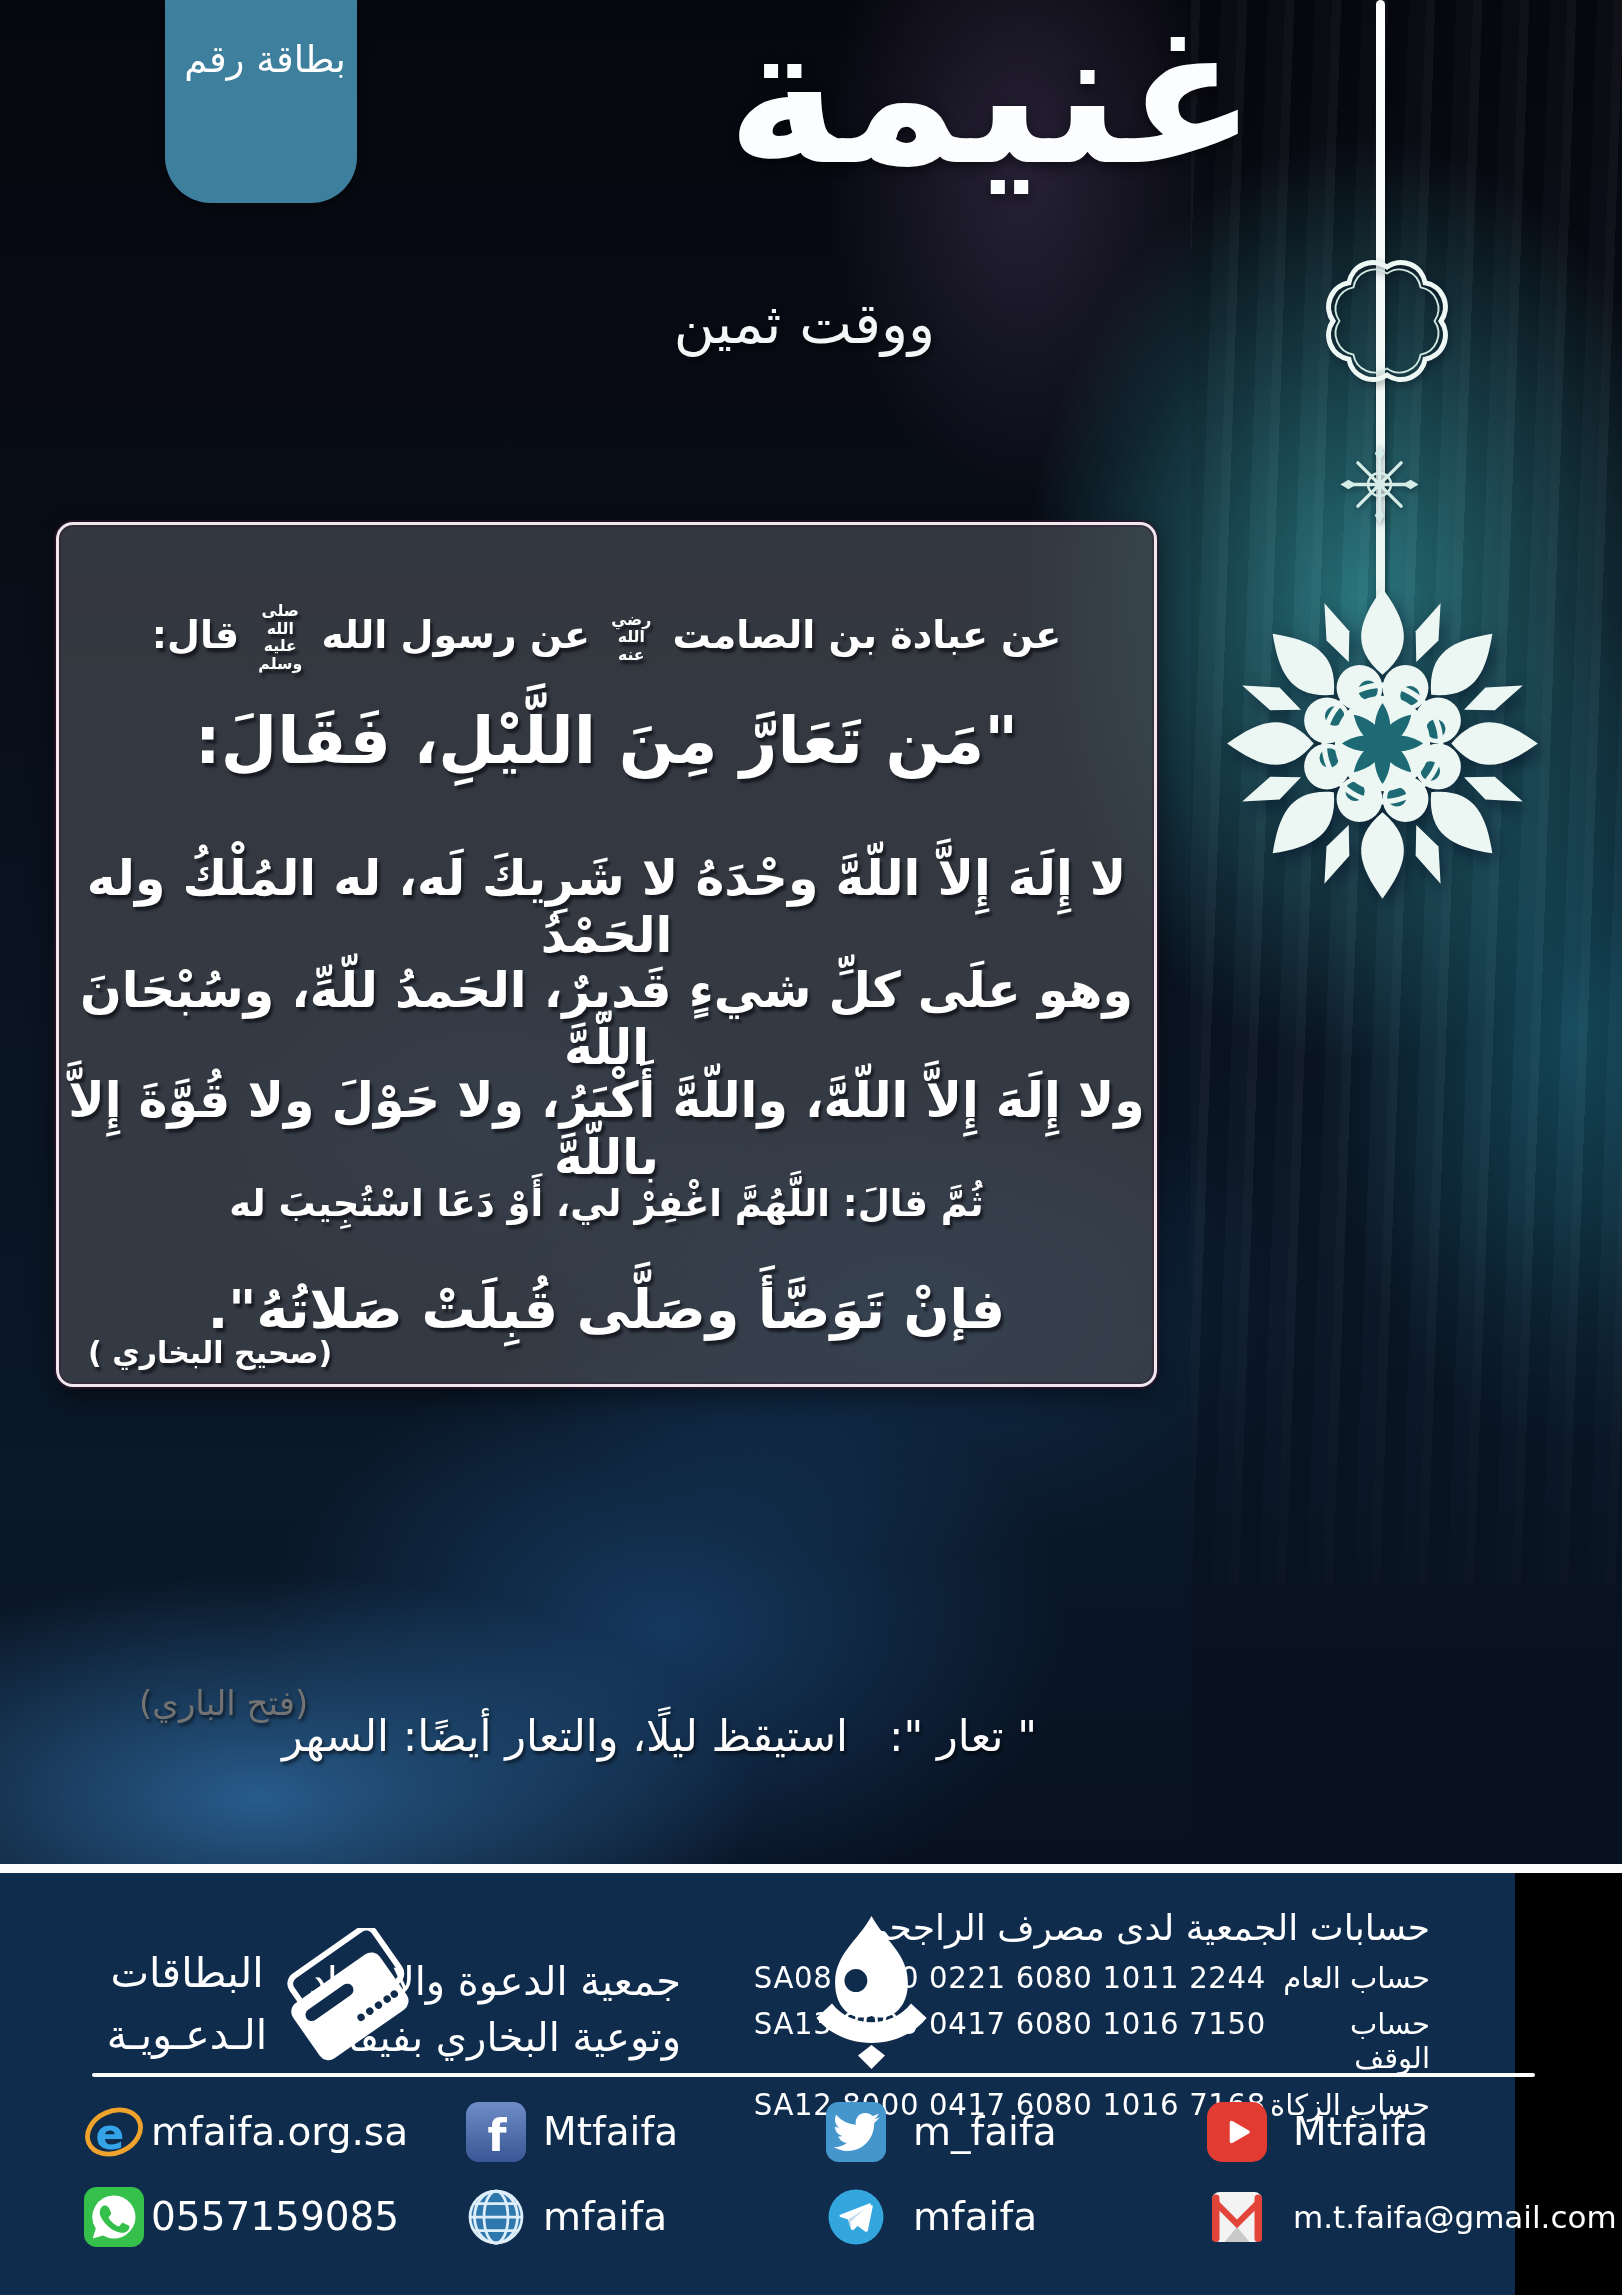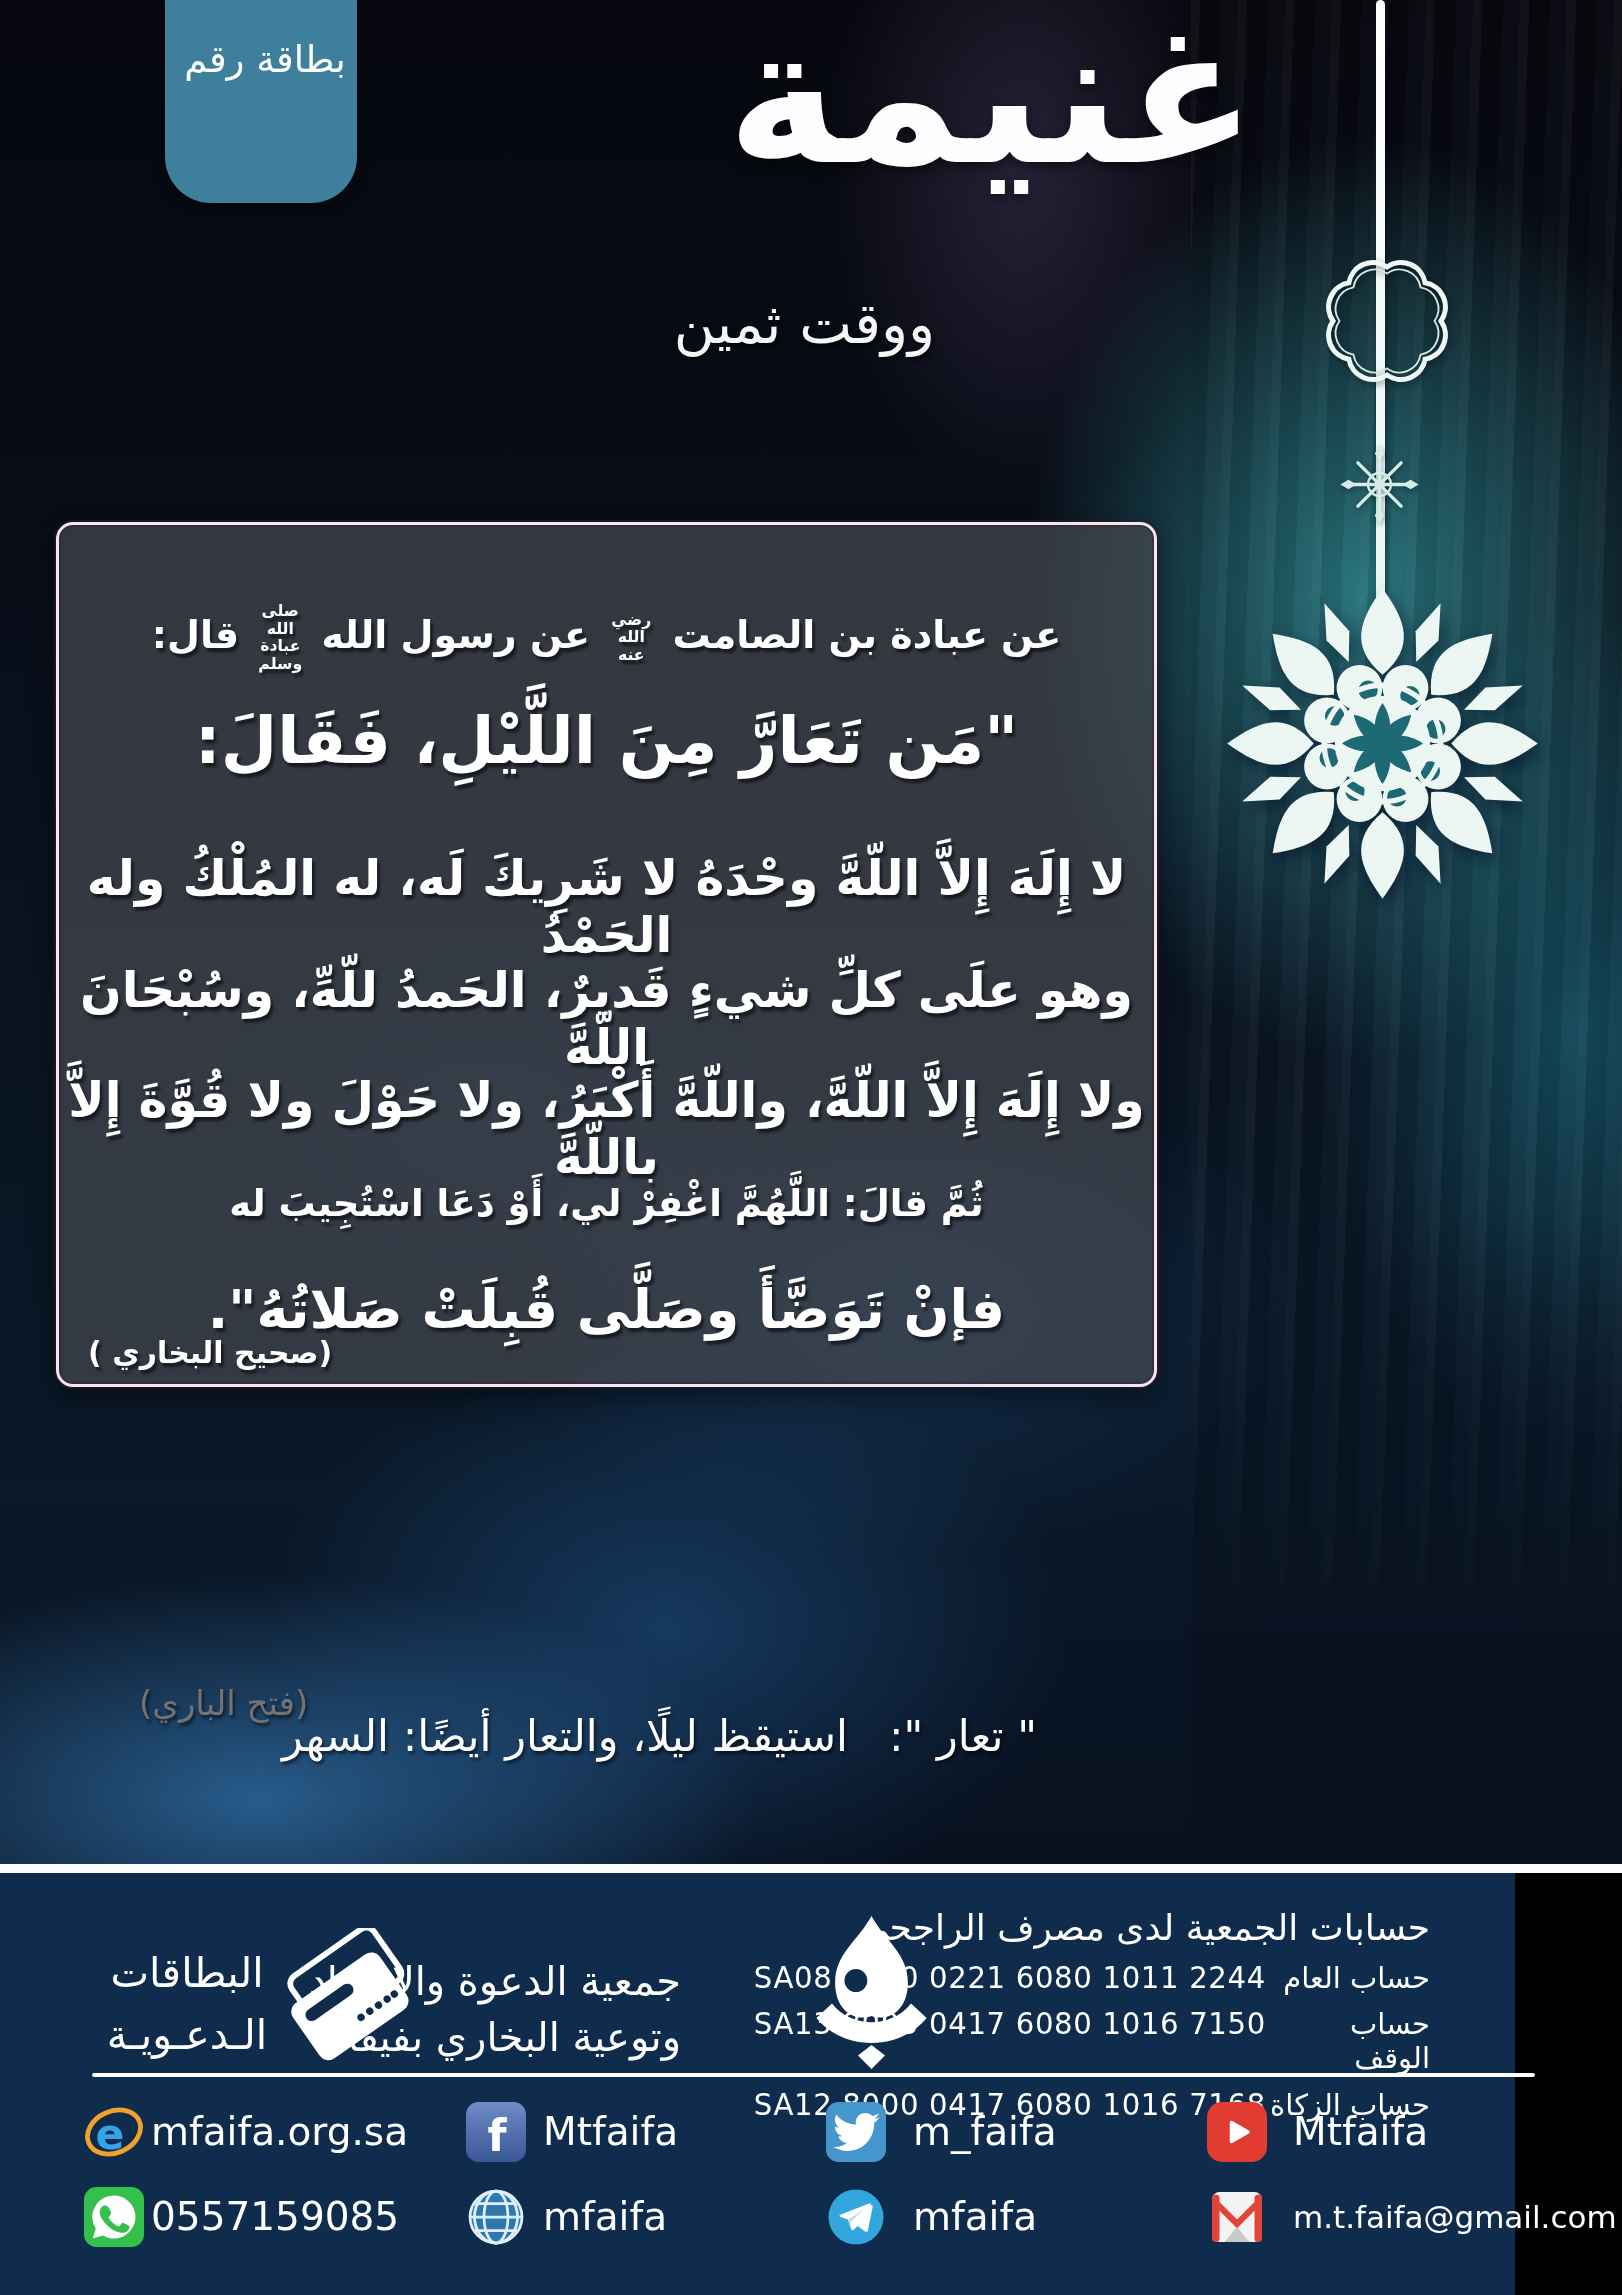--- a/index.html
+++ b/index.html
@@ -206,21 +206,21 @@
   <div class="title-main">غنيمة</div>
   <div class="title-sub">
     <div>ووقت ثمين</div>
   </div>
 
   <div class="hadith-box">
     <div class="h-narrator">
       <span>عن عبادة بن الصامت</span>
       <span class="honorific">رضي الله عنه</span>
       <span>عن رسول الله</span>
-      <span class="honorific">صلى الله عبادة وسلم</span>
+      <span class="honorific">صلى الله عليه وسلم</span>
       <span>قال:</span>
     </div>
     <div class="h-opening">"مَن تَعَارَّ مِنَ اللَّيْلِ، فَقَالَ:</div>
     <div class="h-l1">لا إِلَهَ إِلاَّ اللّهَّ وحْدَهُ لا شَرِيكَ لَه، له المُلْكُ وله الحَمْدُ</div>
     <div class="h-l2">وهو علَى كلِّ شيءٍ قَديرٌ، الحَمدُ للّهِّ، وسُبْحَانَ اللّهَّ</div>
     <div class="h-l3">ولا إِلَهَ إِلاَّ اللّهَّ، واللّهَّ أَكْبَرُ، ولا حَوْلَ ولا قُوَّةَ إِلاَّ باللّهَّ</div>
     <div class="h-l4">ثُمَّ قالَ: اللَّهُمَّ اغْفِرْ لي، أَوْ دَعَا اسْتُجِيبَ له</div>
     <div class="h-l5">فإنْ تَوَضَّأَ وصَلَّى قُبِلَتْ صَلاتُهُ".</div>
     <div class="h-source">(صحيح البخاري )</div>
   </div>

